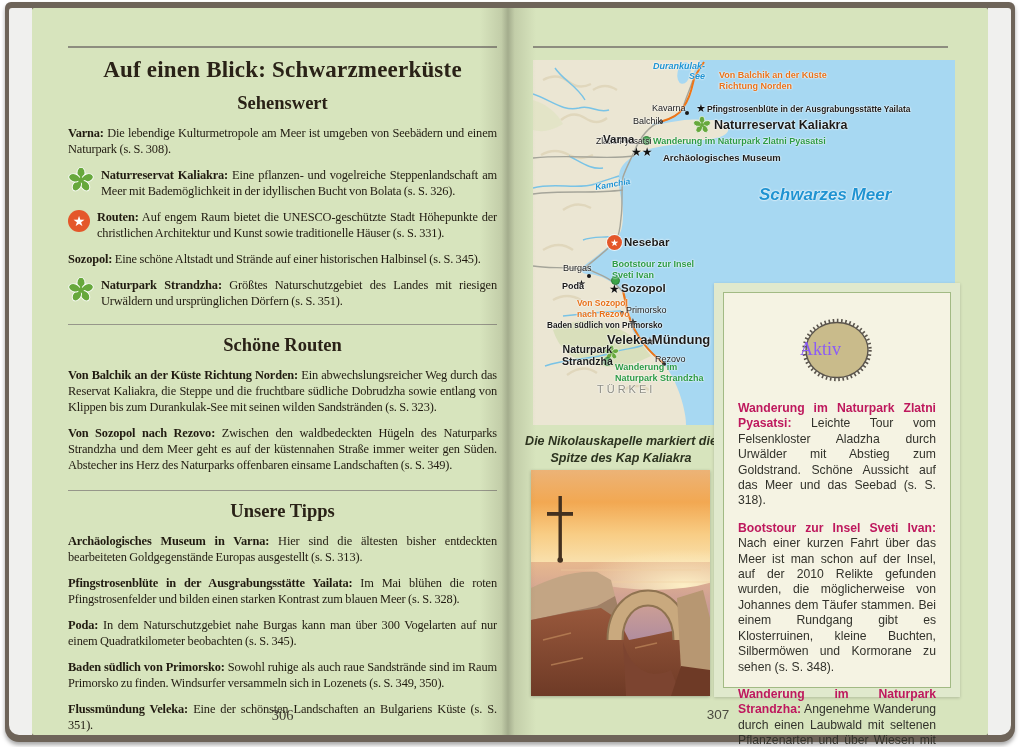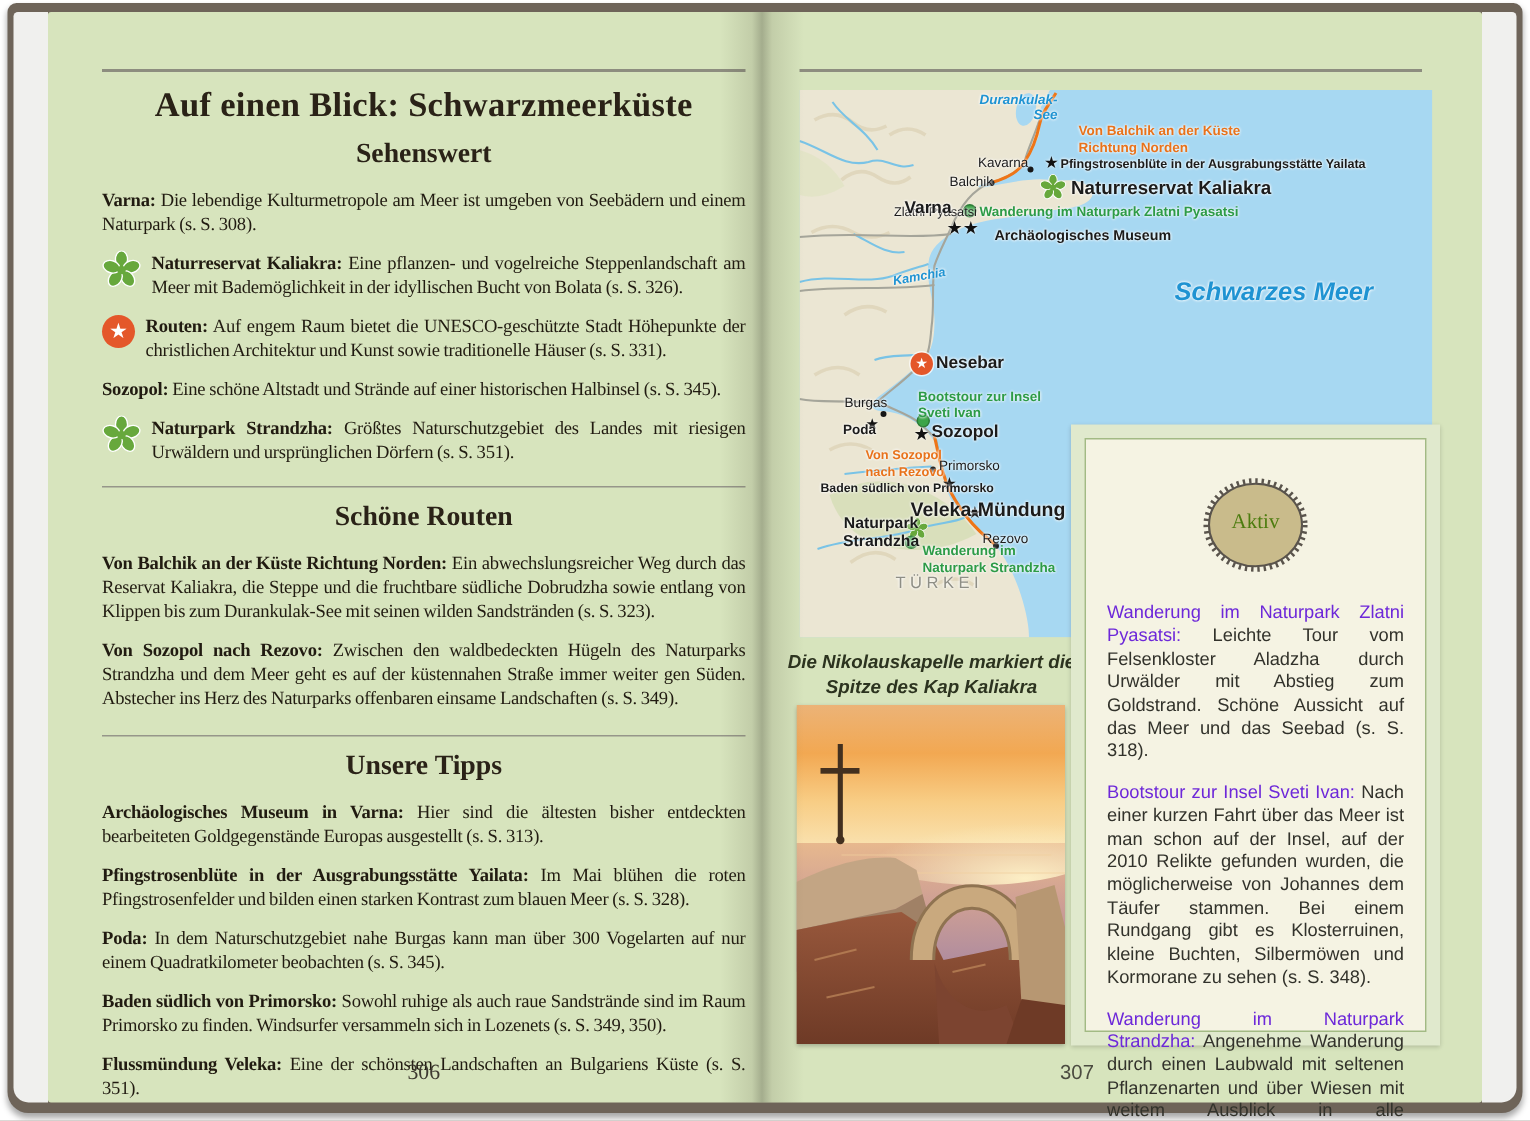--- a/index.html
+++ b/index.html
@@ -67,26 +67,26 @@
            font-family:"Liberation Sans",sans-serif;font-style:italic;font-weight:700;
            font-size:12.5px;line-height:16px;color:#2c331f;}
   .photo{position:absolute;left:531px;top:470px;width:179px;height:226px;
          box-shadow:0 1px 3px rgba(0,0,0,.25);}
   
   .aktiv{position:absolute;left:714px;top:283px;width:246px;height:414px;
          background:#e0e9cd;box-shadow:0 1px 3px rgba(0,0,0,.18);}
   .aktiv-inner{position:absolute;left:9px;top:9px;right:9px;bottom:9px;
                background:#f5f3e3;border:1.5px solid #a2ba84;}
   .badge-wrap{position:relative;width:74px;height:66px;margin:24px auto 18px auto;}
-  .badge-txt{position:absolute;left:0;top:0;width:100%;height:100%;text-align:center;
-             line-height:64px;font-family:"Liberation Serif",serif;font-size:14px;
-             color:#4d7c0f;}
+  .badge-txt{position:absolute;left:0;top:0;width:100%;height:100%;
+             line-height:64px;font-family:"Liberation Serif",serif;font-size:18px;
+             color:#8b5cf6;}
   .aktiv p{margin:0 14px 12px 14px;font-family:"Liberation Sans",sans-serif;
            font-size:12.2px;line-height:15.4px;text-align:justify;color:#32322b;}
-  .aktiv p .lead{font-weight:400;color:#6d28d9;}
+  .aktiv p .lead{font-weight:700;color:#be185d;}
 </style>
 </head>
 <body>
 
 <svg width="0" height="0" style="position:absolute" aria-hidden="true">
   <defs>
     <g id="flower">
       <ellipse cx="10" cy="4.6" rx="3.1" ry="4.4" fill="currentColor" stroke="#ffffff" stroke-width="0.7"></ellipse>
       <ellipse cx="10" cy="4.6" rx="3.1" ry="4.4" fill="currentColor" stroke="#ffffff" stroke-width="0.7" transform="rotate(72 10 10)"></ellipse>
       <ellipse cx="10" cy="4.6" rx="3.1" ry="4.4" fill="currentColor" stroke="#ffffff" stroke-width="0.7" transform="rotate(144 10 10)"></ellipse>
@@ -211,34 +211,34 @@
     <div class="mstar" style="left:98px;top:86px;font-size:12px;">★★</div>
     <div class="mstar" style="left:44px;top:219px;font-size:10px;">★</div>
     <div class="mstar" style="left:76px;top:223px;font-size:12px;">★</div>
     <div class="mstar" style="left:95px;top:257px;font-size:11px;">★</div>
     <div class="mstar" style="left:112px;top:276px;font-size:11px;">★</div>
 
     <div class="ml wtr" style="left:100px;top:1px;width:72px;text-align:right;font-size:9px;line-height:10px;">
       <div>Durankulak-</div>
       <div>See</div>
     </div>
-    <div class="ml rte" style="left:186px;top:22px;font-size:9px;">
+    <div class="ml rte" style="left:186px;top:10px;font-size:9px;">
       <div>Von Balchik an der Küste</div>
       <div>Richtung Norden</div>
     </div>
     <div class="ml town" style="left:119px;top:43px;">Kavarna</div>
     <div class="ml town" style="left:100px;top:56px;">Balchik</div>
     <div class="ml poi" style="left:174px;top:44px;font-size:8.4px;">Pfingstrosenblüte in der Ausgrabungsstätte Yailata</div>
     <div class="ml poi" style="left:181px;top:58px;font-size:12.5px;">Naturreservat Kaliakra</div>
     <div class="ml town" style="left:63px;top:76px;font-size:8.5px;">Zlatni Pyasatsi</div>
     <div class="ml act" style="left:120px;top:76px;">Wanderung im Naturpark Zlatni Pyasatsi</div>
     <div class="ml poi" style="left:70px;top:73px;font-size:11.5px;">Varna</div>
     <div class="ml poi" style="left:117px;top:92px;font-size:9.5px;margin-left:13px;">Archäologisches Museum</div>
     <div class="ml wtr" style="left:62px;top:119px;font-size:8.5px;transform:rotate(-10deg);">Kamchia</div>
-    <div class="ml wtr" style="left:226px;top:125px;font-size:17px;margin-left:24px;">Schwarzes Meer</div>
+    <div class="ml wtr" style="left:226px;top:125px;font-size:17px;">Schwarzes Meer</div>
     <div class="ml poi" style="left:91px;top:176px;font-size:11.5px;text-align:center;">Nesebar</div>
     <div class="ml town" style="left:30px;top:203px;">Burgas</div>
     <div class="ml act" style="left:79px;top:199px;">
       <div>Bootstour zur Insel</div>
       <div>Sveti Ivan</div>
     </div>
     <div class="ml poi" style="left:29px;top:221px;font-size:9px;">Poda</div>
     <div class="ml poi" style="left:88px;top:222px;font-size:11.5px;">Sozopol</div>
     <div class="ml rte" style="left:44px;top:238px;font-size:8.5px;">
       <div>Von Sozopol</div>

